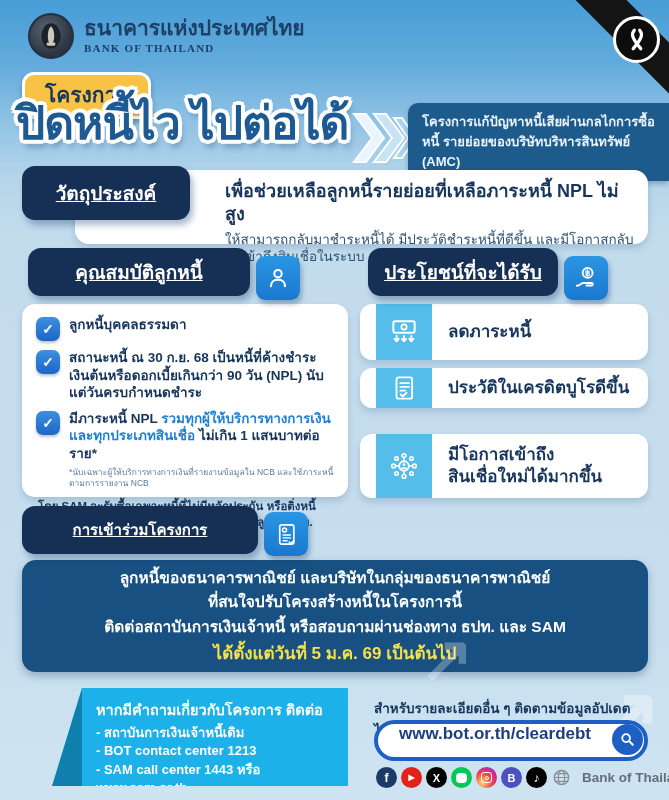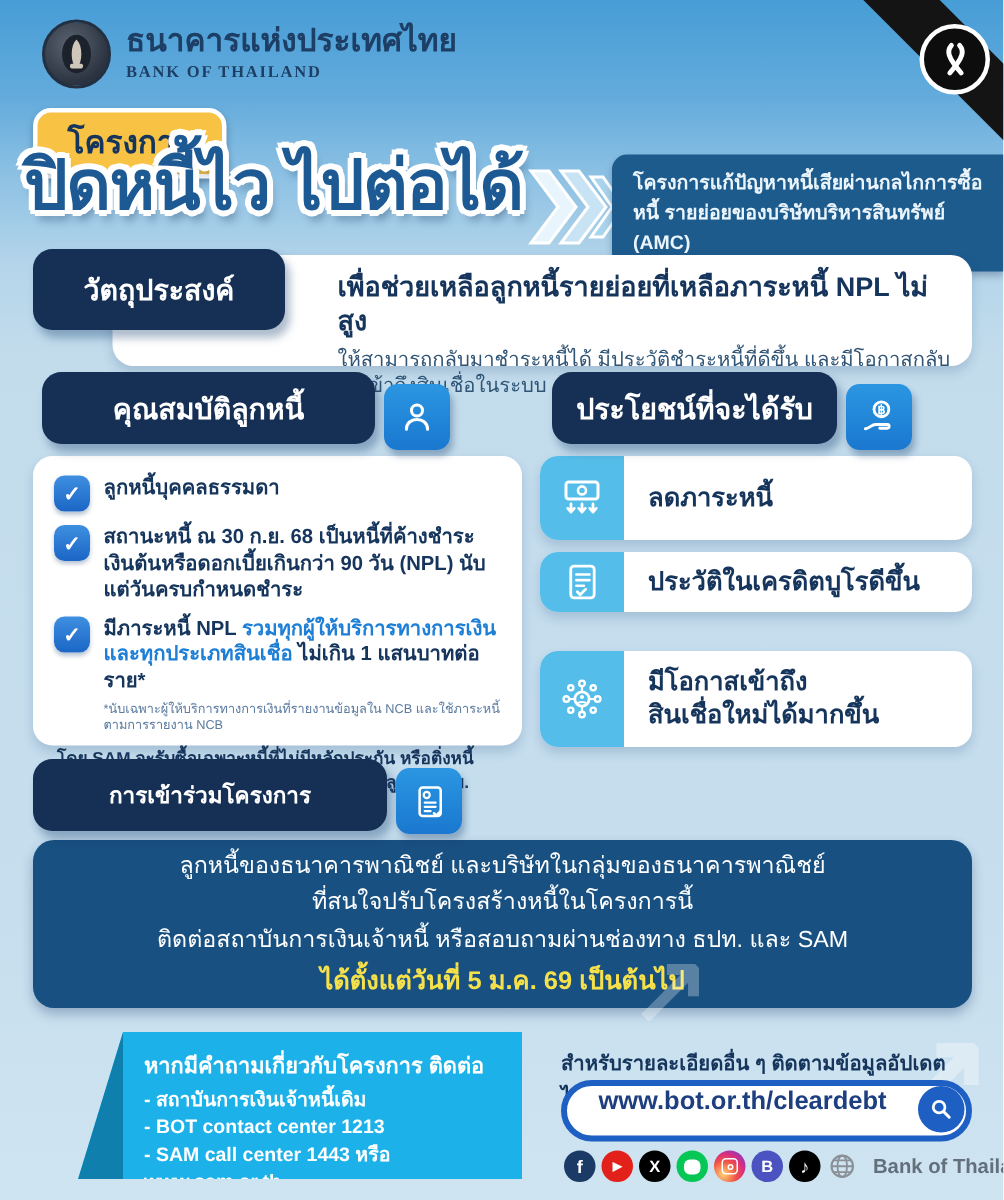--- a/index.html
+++ b/index.html
@@ -26,21 +26,21 @@
     padding:3px 20px 5px; font-size:21px; font-weight:bold; color:#16355c; box-shadow:0 3px 5px rgba(20,50,90,.35); }
   .hero-title { position:absolute; left:16px; top:96px; width:410px; font-size:46px; font-weight:900; color:#1d5a94;
     letter-spacing:-1px; line-height:1.2; white-space:nowrap;
     text-shadow:-3px -3px 0 #fff,3px -3px 0 #fff,-3px 3px 0 #fff,3px 3px 0 #fff,0 -4px 0 #fff,0 4px 0 #fff,-4px 0 0 #fff,4px 0 0 #fff,3px 7px 6px rgba(10,40,80,.35); }
   .hero-chevrons { position:absolute; left:352px; top:112px; }
   .hero-subtitle { position:absolute; left:408px; top:103px; width:261px; background:#1e5b8d; border-radius:10px 0 0 10px;
     padding:9px 10px 9px 14px; color:#eaf4fb; font-size:13px; font-weight:bold; line-height:1.55; box-shadow:0 3px 5px rgba(20,50,90,.3); }
 
   
   .sec-badge { position:absolute; background:#152f55; color:#fff; font-weight:bold; border-radius:13px;
-    display:flex; align-items:center; justify-content:center; box-shadow:3px 5px 6px rgba(20,60,110,.35); z-index:5; }
+    display:flex; align-items:center; justify-content:center; box-shadow:3px 5px 6px rgba(20,60,110,.35); z-index:5;text-decoration:underline; }
   .icon-tile { position:absolute; background:linear-gradient(180deg,#2b96e2,#1a78cf); border-radius:9px;
     display:flex; align-items:center; justify-content:center; box-shadow:2px 4px 5px rgba(20,60,110,.35); z-index:6; }
 
   
   .objective-card { position:absolute; left:75px; top:170px; width:573px; height:74px; background:#fff; border-radius:14px;
     padding:10px 14px 10px 150px; display:flex; flex-direction:column; justify-content:space-between; box-shadow:0 4px 7px rgba(20,60,110,.18); }
   .objective-card .headline { font-size:18px; font-weight:bold; color:#16355c; line-height:1.3; }
   .objective-card .detail { font-size:13.5px; color:#2f5475; margin-top:4px; line-height:1.3; }
 
   
@@ -50,30 +50,30 @@
   .check-tile { flex:0 0 24px; width:24px; height:24px; border-radius:7px; margin-top:1px;
     background:linear-gradient(180deg,#3e8fe0,#1b66c6); color:#fff; font-size:14px; font-weight:bold;
     display:flex; align-items:center; justify-content:center; box-shadow:0 2px 3px rgba(20,60,110,.3); }
   .elig-text { font-size:13.5px; font-weight:bold; color:#16355c; line-height:1.3; }
   .elig-text .hl { color:#1e7fd6; }
   .elig-foot { font-size:8.5px; color:#5b7ba0; margin:-3px 0 9px 33px; line-height:1.3; }
   .elig-note { font-size:11.5px; font-weight:bold; color:#16355c; line-height:1.4; margin-left:2px; }
 
   
   .benefit-row { position:absolute; left:360px; width:288px; background:#fff; border-radius:12px; display:flex;
-    overflow:hidden; box-shadow:0 4px 7px rgba(20,60,110,.18); }
+    overflow:hidden; box-shadow:0 4px 7px rgba(20,60,110,.18);padding-left:16px; }
   .benefit-icon { flex:0 0 56px; background:#55bde9; display:flex; align-items:center; justify-content:center; }
   .benefit-text { display:flex; align-items:center; padding:8px 8px 8px 16px; font-size:17px; font-weight:bold;
     color:#16355c; line-height:1.3; white-space:pre-line; }
 
   
   .part-box { position:absolute; left:22px; top:560px; width:626px; height:112px; background:#175081; border-radius:14px;
     display:flex; flex-direction:column; align-items:center; justify-content:center; text-align:center;
     box-shadow:0 4px 8px rgba(15,50,95,.3); }
-  .part-box .line { color:#fff; font-size:15.5px; font-weight:normal; line-height:1.55; }
+  .part-box .line { color:#fff; font-size:15.5px; font-weight:bold; line-height:1.55; }
   .part-box .hl { color:#f7e14a; font-size:17px; font-weight:bold; margin-top:0; }
 
   
   .contact-box { position:absolute; left:52px; top:688px; width:296px; height:98px; background:#1cb2e9;
     clip-path:polygon(30px 0,100% 0,100% 100%,0 100%); padding:10px 12px 10px 44px; color:#fff; }
   .contact-box::before { content:""; position:absolute; left:0; bottom:0; width:30px; height:98px;
     background:#0f7fae; clip-path:polygon(100% 0,100% 100%,0 100%); }
   .contact-box .heading { font-size:14.5px; font-weight:bold; margin-bottom:3px; }
   .contact-box .item { font-size:13px; font-weight:bold; line-height:1.42; white-space:pre-line; }
 

